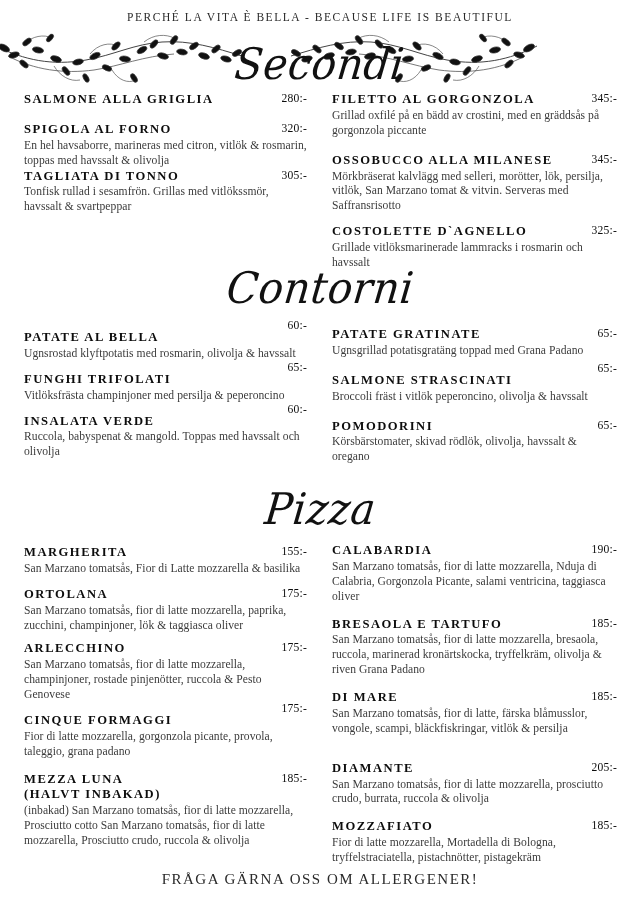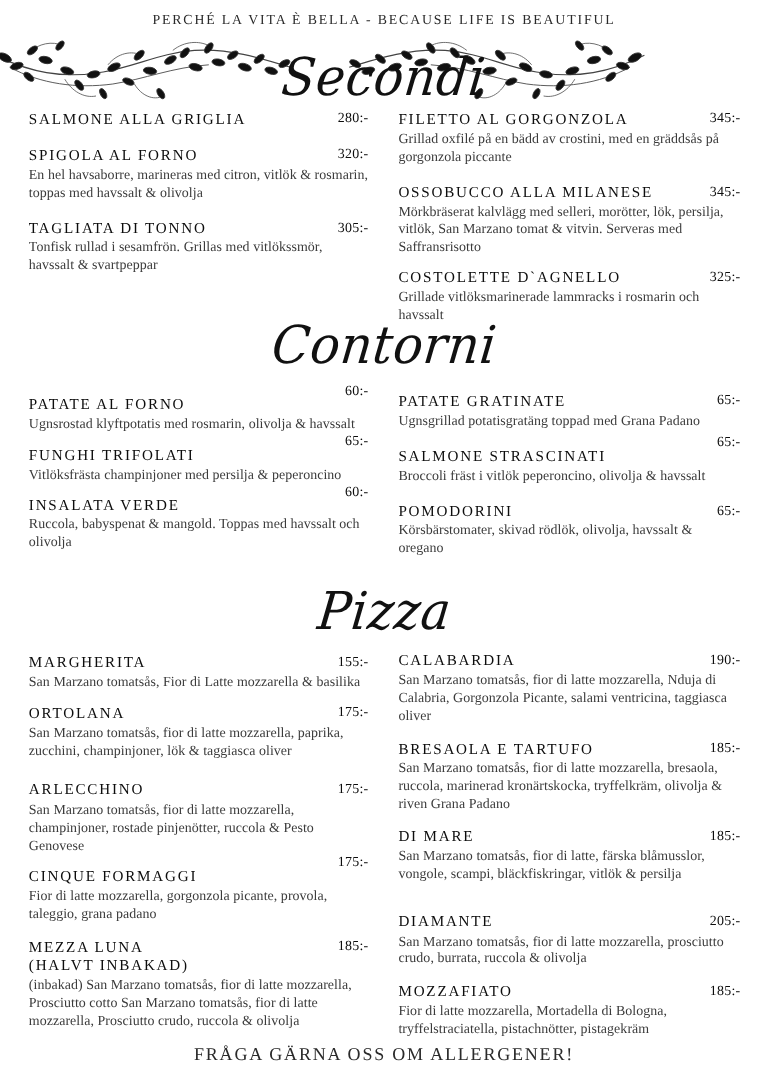--- a/index.html
+++ b/index.html
@@ -79,21 +79,21 @@
   .item {
     position: relative;
     margin-bottom: 12px;
   }
   .item-head {
     position: relative;
     display: block;
   }
   .item-title {
     font-family: "Liberation Serif", "DejaVu Serif", serif;
-    font-weight: normal;
+    font-weight: bold;
     font-size: 12.6px;
     letter-spacing: 1.5px;
     color: #0d0d0d;
     line-height: 1.26;
     display: block;
     padding-right: 52px;
   }
   .item-price {
     position: absolute;
     right: 0;
@@ -221,21 +221,21 @@
     <span class="sh-inner">Secondi</span>
   </div>
 
   <div class="col col-left" id="secondi-left" style="top:92px;">
       <div class="item" style="margin-bottom: 14px;">
         <div class="item-head">
           <span class="item-title">SALMONE ALLA GRIGLIA</span>
           <span class="item-price ">280:-</span>
         </div>
       </div>
-      <div class="item" style="margin-bottom: 14px;">
+      <div class="item" style="margin-bottom: 0;">
         <div class="item-head">
           <span class="item-title">SPIGOLA AL FORNO</span>
           <span class="item-price ">320:-</span>
         </div>
         <div class="item-desc">En hel havsaborre, marineras med citron, vitlök &amp; rosmarin, toppas med havssalt &amp; olivolja</div>
       </div>
       <div class="item" style="margin-bottom: 0px;">
         <div class="item-head">
           <span class="item-title">TAGLIATA DI TONNO</span>
           <span class="item-price ">305:-</span>
@@ -267,21 +267,21 @@
       </div>
     </div>
 
   <div class="script-heading" id="heading-contorni">
     <span class="sh-inner">Contorni</span>
   </div>
 
   <div class="col col-left" id="contorni-left" style="top:330px;">
       <div class="item" style="margin-bottom: 10px;">
         <div class="item-head">
-          <span class="item-title">PATATE AL FORNO</span>
+          <span class="item-title">PATATE AL BELLA</span>
           <span class="item-price price-up">60:-</span>
         </div>
         <div class="item-desc">Ugnsrostad klyftpotatis med rosmarin, olivolja &amp; havssalt</div>
       </div>
       <div class="item" style="margin-bottom: 10px;">
         <div class="item-head">
           <span class="item-title">FUNGHI TRIFOLATI</span>
           <span class="item-price price-up">65:-</span>
         </div>
         <div class="item-desc">Vitlöksfrästa champinjoner med persilja &amp; peperoncino</div>
@@ -323,21 +323,21 @@
   </div>
 
   <div class="col col-left" id="pizza-left" style="top:545px;">
       <div class="item" style="margin-bottom: 10px;">
         <div class="item-head">
           <span class="item-title">MARGHERITA</span>
           <span class="item-price ">155:-</span>
         </div>
         <div class="item-desc">San Marzano tomatsås, Fior di Latte mozzarella &amp; basilika</div>
       </div>
-      <div class="item" style="margin-bottom: 18px;">
+      <div class="item" style="margin-bottom: 8px;">
         <div class="item-head">
           <span class="item-title">ORTOLANA</span>
           <span class="item-price ">175:-</span>
         </div>
         <div class="item-desc">San Marzano tomatsås, fior di latte mozzarella, paprika, zucchini, champinjoner, lök &amp; taggiasca oliver</div>
       </div>
       <div class="item" style="margin-bottom: 10px;">
         <div class="item-head">
           <span class="item-title">ARLECCHINO</span>
           <span class="item-price ">175:-</span>

